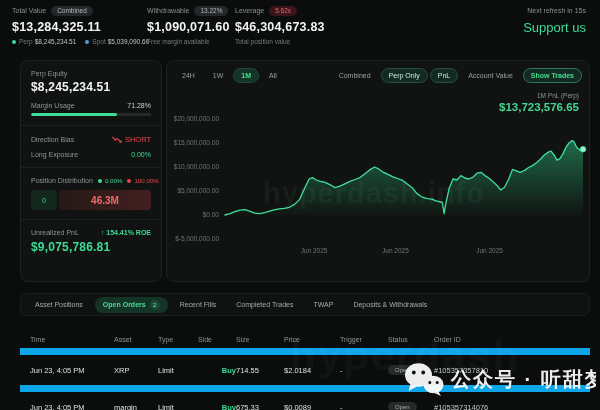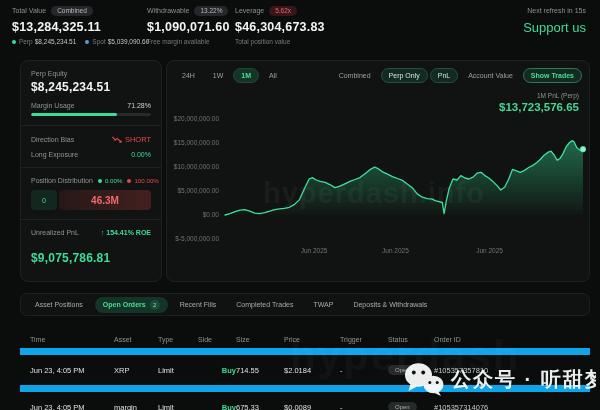--- a/index.html
+++ b/index.html
@@ -35,21 +35,21 @@
   .small{font-size:7px;}
   .pct{font-size:7px;color:#cdd2cf;}
   .short-val{color:var(--red,#e5484d);font-size:7.5px;font-weight:400;display:flex;align-items:center;gap:3px;}
   .green{color:var(--green,#3ddc97);}
   .red{color:var(--red,#e5484d);}
   .pd-row{display:flex;align-items:center;gap:5px;font-size:6.2px;color:#8f9591;white-space:nowrap;}
   .dist{display:flex;gap:2px;margin-top:6px;height:20px;}
   .dist-long{width:26px;background:rgba(61,220,151,0.10);border-radius:4px;display:flex;align-items:center;justify-content:center;color:var(--green,#3ddc97);font-size:7px;}
   .dist-short{flex:1;background:linear-gradient(90deg,rgba(229,72,77,0.10),rgba(229,72,77,0.24));border-radius:4px;display:flex;align-items:center;justify-content:center;color:#ef6a6e;font-size:10px;font-weight:700;}
   .roe{font-size:7px;font-weight:700;color:var(--green,#3ddc97);}
-  .upnl-value{font-size:12px;font-weight:700;color:var(--green,#3ddc97);margin-top:15px;letter-spacing:.2px;}
+  .upnl-value{font-size:12px;font-weight:700;color:var(--green,#3ddc97);margin-top:4px;letter-spacing:.2px;}
 
   
   .controls{position:absolute;top:7px;left:7px;right:7px;display:flex;justify-content:space-between;align-items:center;}
   .ctl-group{display:flex;gap:2px;align-items:center;}
   .ctl{font-size:7px;color:#9aa09c;padding:3px 7px;border-radius:9px;border:1px solid transparent;cursor:pointer;white-space:nowrap;}
   .ctl.range-active{background:#143428;color:#4ade92;border-color:#1f4a38;font-weight:700;}
   .ctl.mode-active{background:#122a21;color:#cfe9dc;border-color:#27513f;}
   .ctl.emph{background:#122a21;color:#4ade92;border-color:#2e7a57;font-weight:700;}
   .pnl-head{position:absolute;right:10px;top:31px;text-align:right;}
   .pnl-label{font-size:6.5px;color:#8f9591;}

